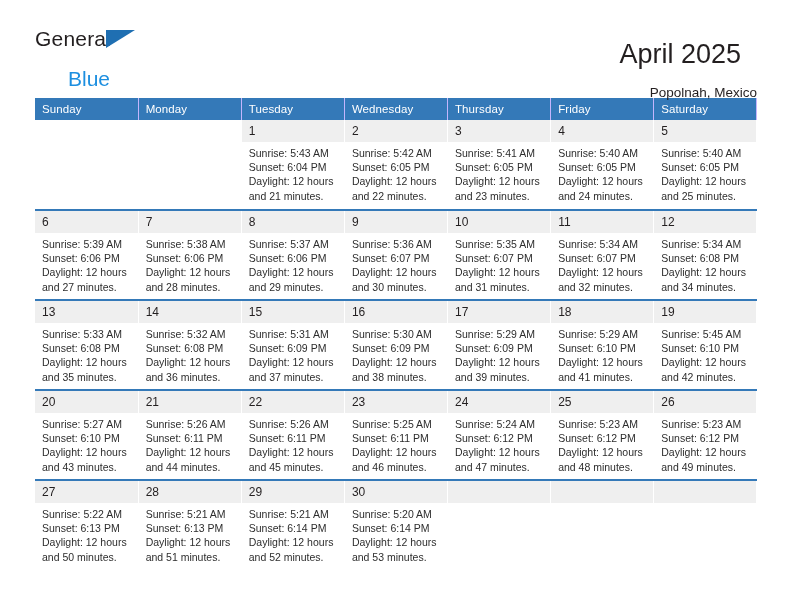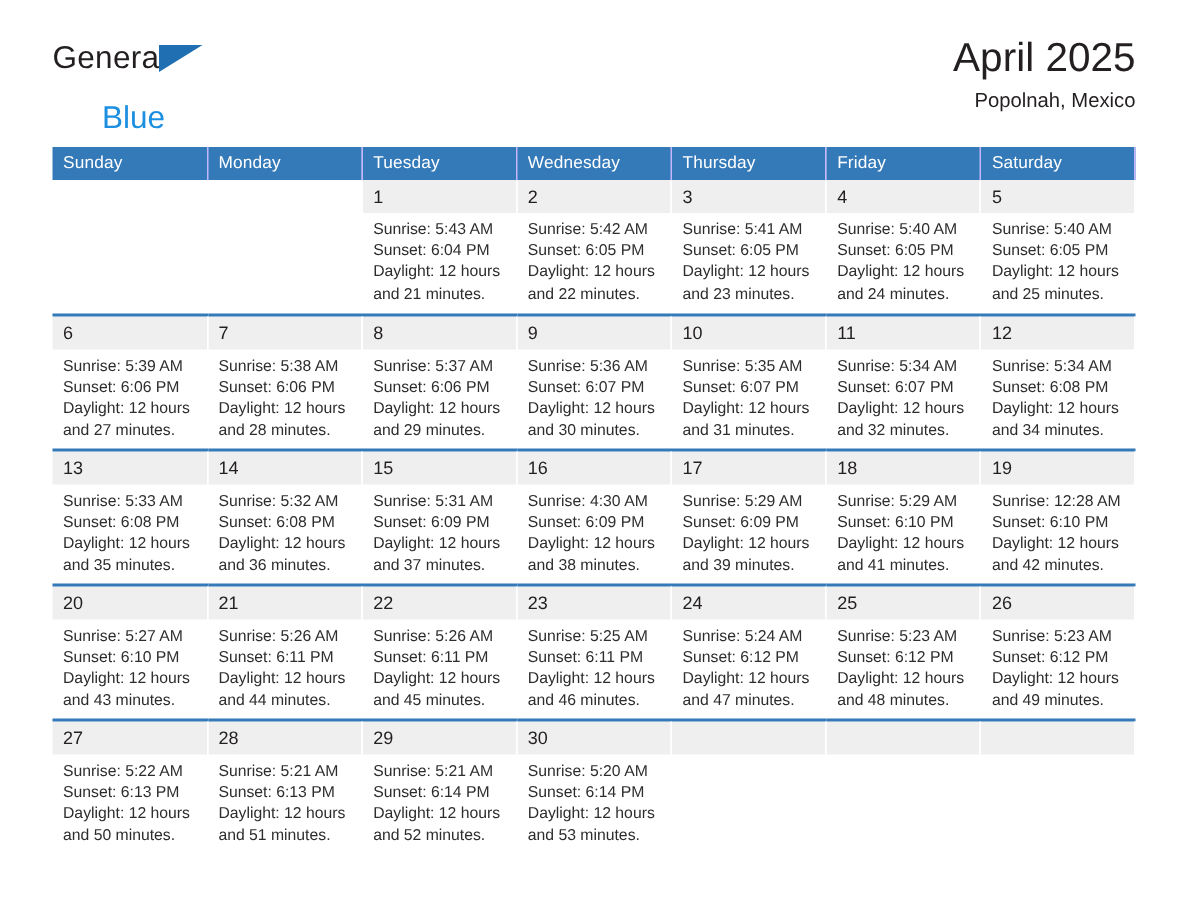--- a/index.html
+++ b/index.html
@@ -67,21 +67,21 @@
     position: absolute;
     right: 0;
     top: 24px;
     text-align: right;
   }
   .cal-title {
     font-size: 27px;
     color: #231f20;
     line-height: 1.1;
     font-weight: normal;
-    margin: 0;
+    margin: 16px;
   }
   .cal-subtitle {
     font-size: 13.5px;
     color: #231f20;
     margin-top: 6px;
     line-height: 1.1;
   }
 
   
   .calendar {
@@ -369,21 +369,21 @@
                 <div>Sunset: 6:09 PM</div>
                 <div>Daylight: 12 hours</div>
                 <div>and 37 minutes.</div>
               </div>
             </div>
           </td>
           <td class="day-cell">
             <div class="cell-inner">
               <span class="daynum">16</span>
               <div class="info">
-                <div>Sunrise: 4:30 AM</div>
+                <div>Sunrise: 5:30 AM</div>
                 <div>Sunset: 6:09 PM</div>
                 <div>Daylight: 12 hours</div>
                 <div>and 38 minutes.</div>
               </div>
             </div>
           </td>
           <td class="day-cell">
             <div class="cell-inner">
               <span class="daynum">17</span>
               <div class="info">
@@ -402,21 +402,21 @@
                 <div>Sunset: 6:10 PM</div>
                 <div>Daylight: 12 hours</div>
                 <div>and 41 minutes.</div>
               </div>
             </div>
           </td>
           <td class="day-cell">
             <div class="cell-inner">
               <span class="daynum">19</span>
               <div class="info">
-                <div>Sunrise: 12:28 AM</div>
+                <div>Sunrise: 5:45 AM</div>
                 <div>Sunset: 6:10 PM</div>
                 <div>Daylight: 12 hours</div>
                 <div>and 42 minutes.</div>
               </div>
             </div>
           </td>
         </tr>
         <tr>
           <td class="day-cell">
             <div class="cell-inner">

